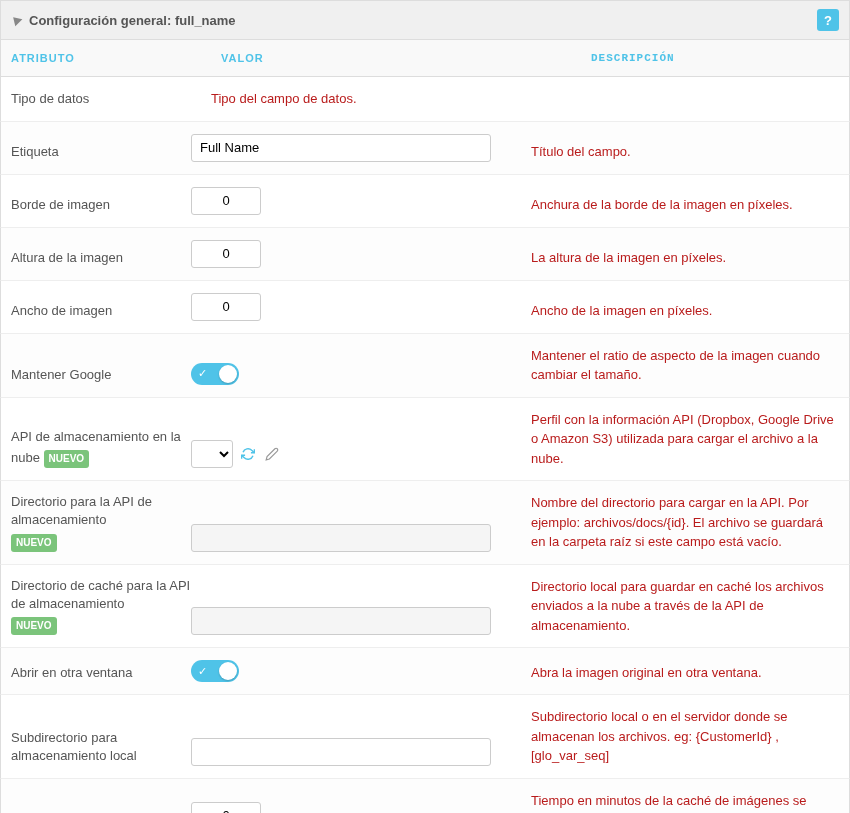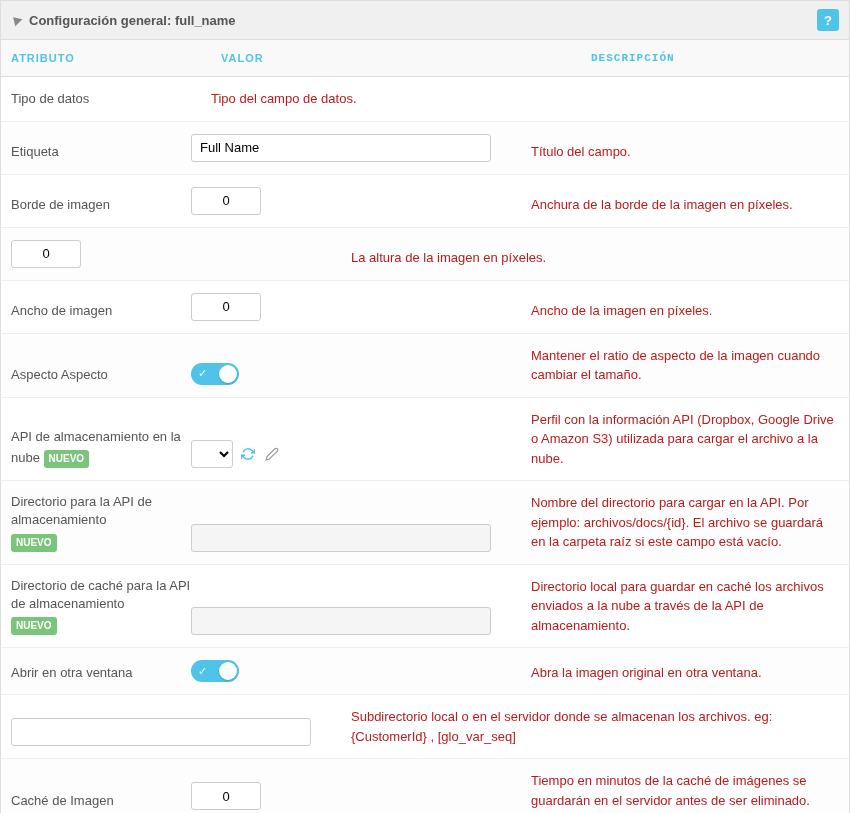--- a/index.html
+++ b/index.html
@@ -70,36 +70,37 @@
 
 <div class="row">
   <div class="attr">Borde de imagen</div>
   <div class="val">
     <input type="text" class="num" value="0" style="">
   </div>
   <div class="desc">Anchura de la borde de la imagen en píxeles.</div>
 </div>
 
 <div class="row">
+  <div class="attr">Altura de la imagen</div>
   <div class="val">
     <input type="text" class="num" value="0" style="">
   </div>
   <div class="desc">La altura de la imagen en píxeles.</div>
 </div>
 
 <div class="row">
   <div class="attr">Ancho de imagen</div>
   <div class="val">
     <input type="text" class="num" value="0" style="">
   </div>
   <div class="desc">Ancho de la imagen en píxeles.</div>
 </div>
 
 <div class="row">
-  <div class="attr">Aspecto Aspecto</div>
+  <div class="attr">Mantener Google</div>
   <div class="val">
     <div class="toggle">
         <span class="check">✓</span>
         <div class="knob"></div>
       </div>
   </div>
   <div class="desc">Mantener el ratio de aspecto de la imagen cuando cambiar el tamaño.</div>
 </div>
 
 <div class="row">
@@ -151,20 +152,21 @@
   <div class="val">
     <div class="toggle">
         <span class="check">✓</span>
         <div class="knob"></div>
       </div>
   </div>
   <div class="desc">Abra la imagen original en otra ventana.</div>
 </div>
 
 <div class="row">
+  <div class="attr">Subdirectorio para almacenamiento local</div>
   <div class="val">
     <input type="text" class="wide" value="" style="">
   </div>
   <div class="desc">Subdirectorio local o en el servidor donde se almacenan los archivos. eg: {CustomerId} , [glo_var_seq]</div>
 </div>
 
 <div class="row">
   <div class="attr">Caché de Imagen</div>
   <div class="val">
     <input type="text" class="num" value="0" style="">

